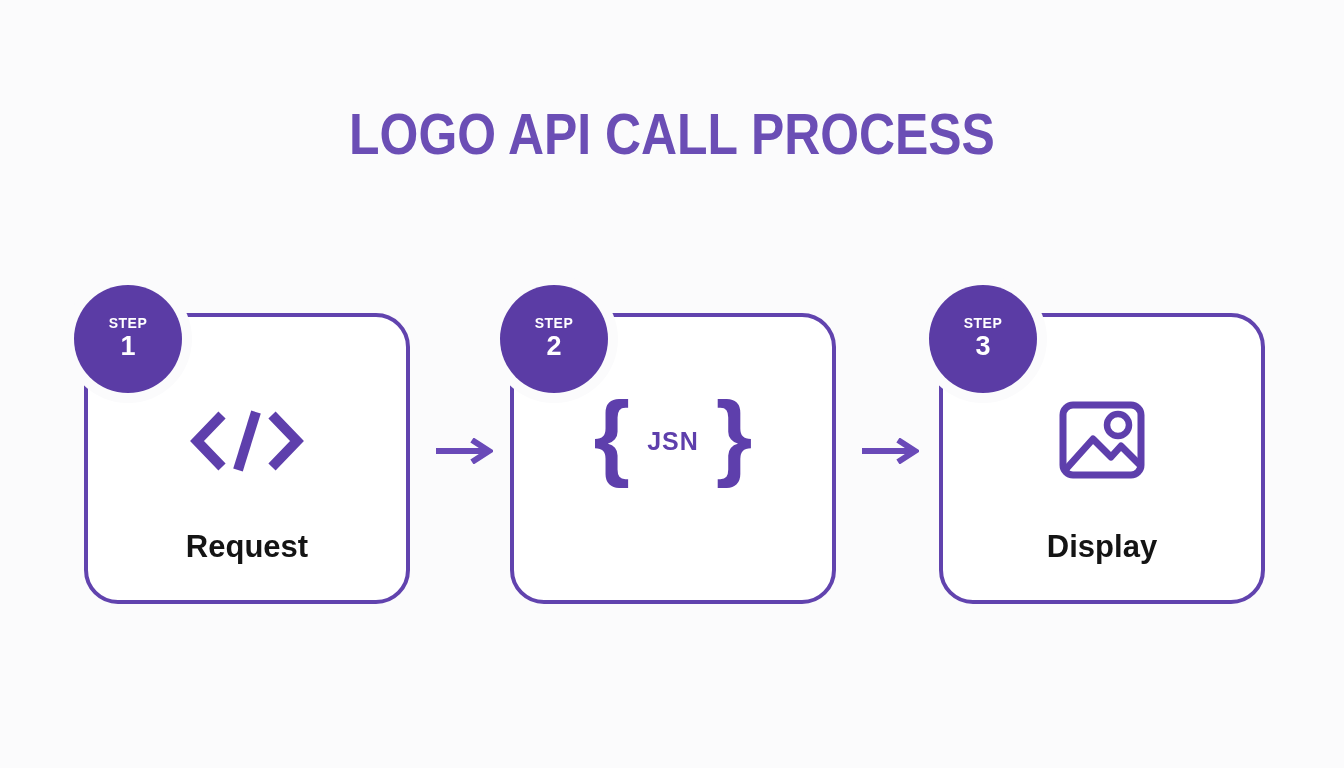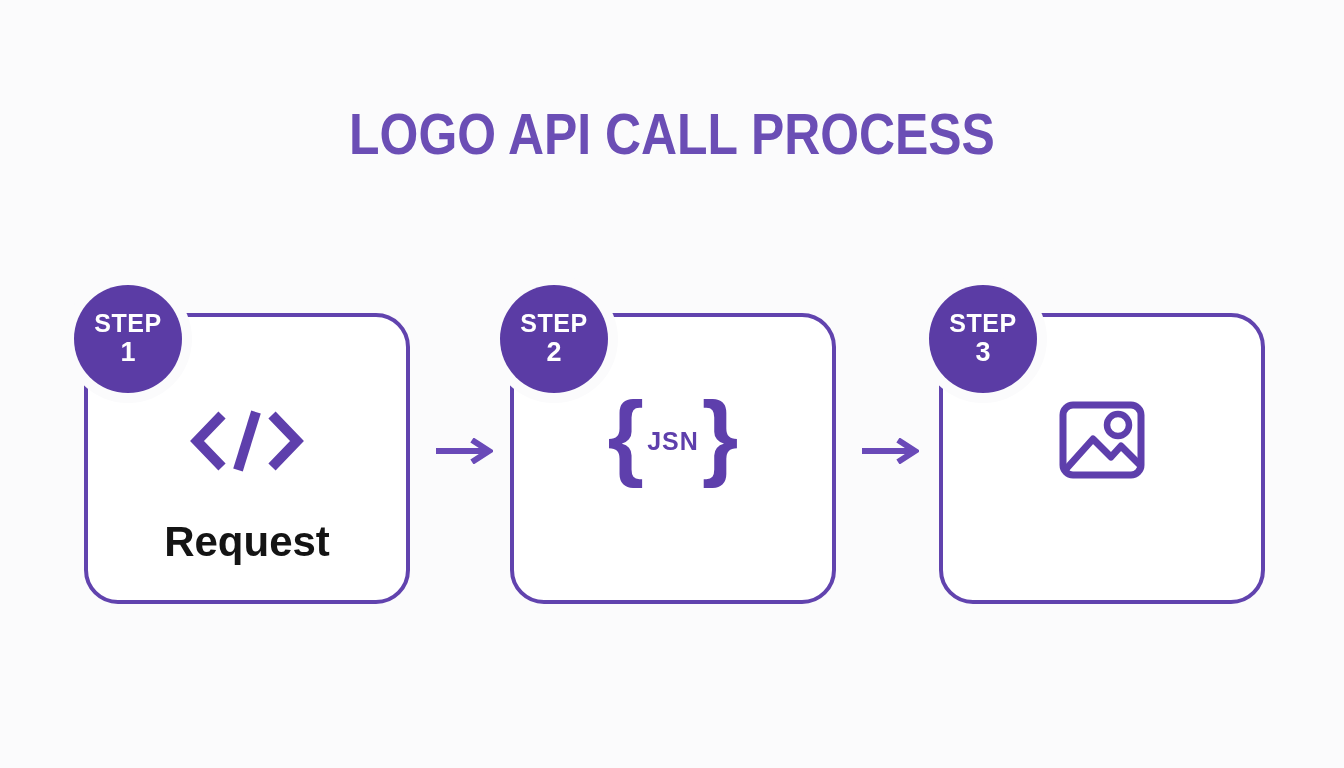--- a/index.html
+++ b/index.html
@@ -53,21 +53,21 @@
     background:var(--c-badge);
     box-shadow:0 0 0 10px var(--c-bg);
     display:flex;
     flex-direction:column;
     align-items:center;
     justify-content:center;
     color:#ffffff;
     z-index:2;
   }
   .badge-word{
-    font-size:25px;
+    font-size:14px;
     font-weight:700;
     letter-spacing:0.5px;
     line-height:1.1;
   }
   .badge-number{
     font-size:27px;
     font-weight:700;
     line-height:1.15;
   }
   .icon-zone{
@@ -90,27 +90,27 @@
     font-weight:700;
     line-height:0.8;
     color:var(--c-icon);
     transform:translateY(-5px);
   }
   .json-text{
     font-size:25px;
     font-weight:800;
     letter-spacing:1px;
     color:var(--c-icon);
-    margin:0 3px;
+    margin:0 17px;
   }
   .step-label{
     position:absolute;
-    top:201px;left:0;width:100%;
+    top:212px;left:0;width:100%;
     text-align:center;
-    font-size:42px;
+    font-size:31px;
     font-weight:700;
     color:var(--c-label);
   }
   .flow-arrow{
     position:absolute;
     top:438px;
     width:58px;height:26px;
     color:var(--c-arrow);
   }
   .arrow-1{left:435px;}
@@ -171,15 +171,16 @@
       <span class="badge-word">STEP</span>
       <span class="badge-number">3</span>
     </div>
     <div class="icon-zone">
       <svg width="88" height="82" viewBox="0 0 88 82" fill="none" stroke="currentColor" stroke-width="7" stroke-linejoin="round" stroke-linecap="round">
         <rect x="5" y="5" width="78" height="70" rx="10"></rect>
         <circle cx="60" cy="25" r="11" stroke-width="6.5"></circle>
         <polyline points="9,68 35,39 53,57 63,46 82,65"></polyline>
       </svg>
     </div>
+    <div class="step-label">Display</div>
   </section>
 
 </div>
 
 </body></html>

